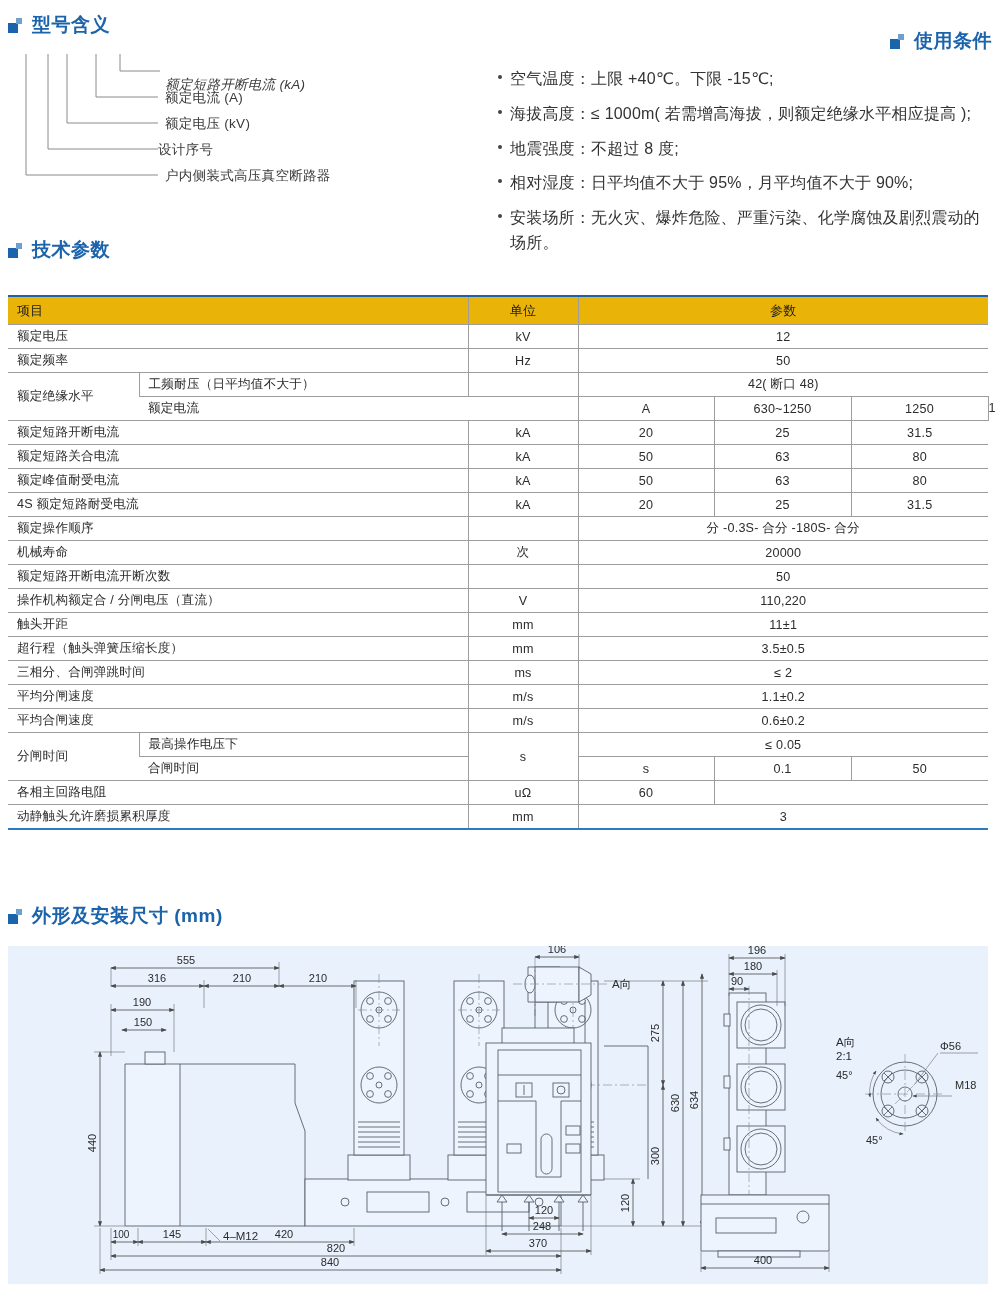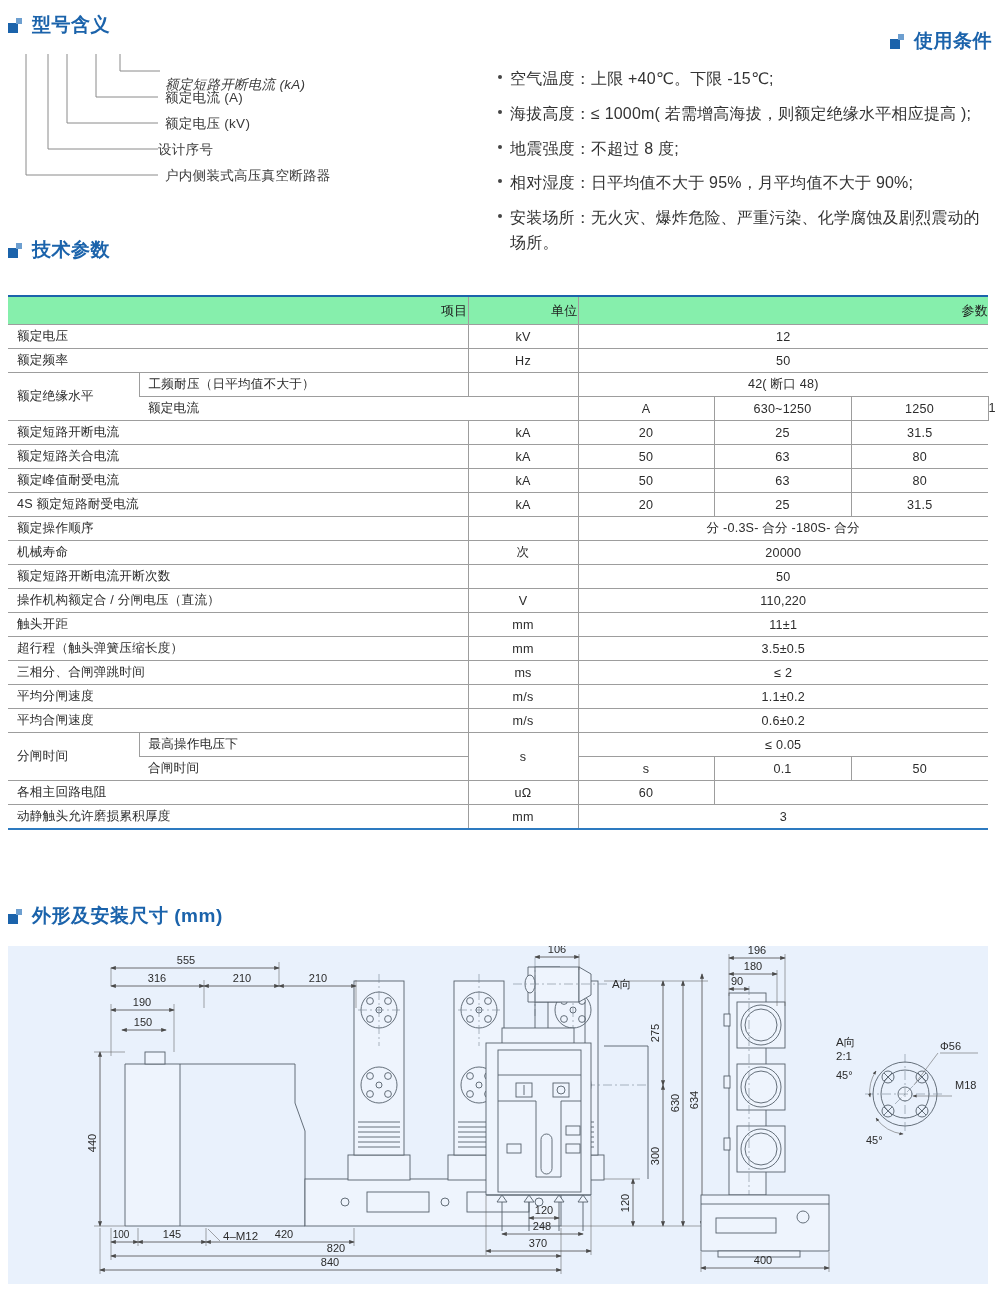--- a/index.html
+++ b/index.html
@@ -108,27 +108,26 @@
     color: #2c2c2c;
   }
   table.spec td, table.spec th {
     border-bottom: 1px solid #9d9d9d;
     height: 23px;
     padding: 0 0 0 0;
     font-weight: normal;
     letter-spacing: .2px;
   }
   table.spec thead th {
-    background: #86efac;
+    background: #eab308;
     border-top: 2.5px solid #1b63ab;
     border-bottom: 1px solid #9d9d9d;
     height: 27px;
     font-size: 13px;
     color: #1e1e1e;
-    text-align: right;
   }
   table.spec tr:last-child td { border-bottom: 2.5px solid #2d7ac0; }
 
   .c-item  { text-align: left; padding-left: 9px !important; }
   .c-sub   { text-align: left; padding-left: 9px !important; border-left: 1px solid #9d9d9d; }
   .c-unit  { text-align: center; border-left: 1px solid #9d9d9d; }
   .c-par   { text-align: center; border-left: 1px solid #9d9d9d; }
   .c-par3  { text-align: center; border-left: 1px solid #9d9d9d; }
   .c-par3.first { border-left: 1px solid #9d9d9d; }
   .no-l { border-left: none !important; }

